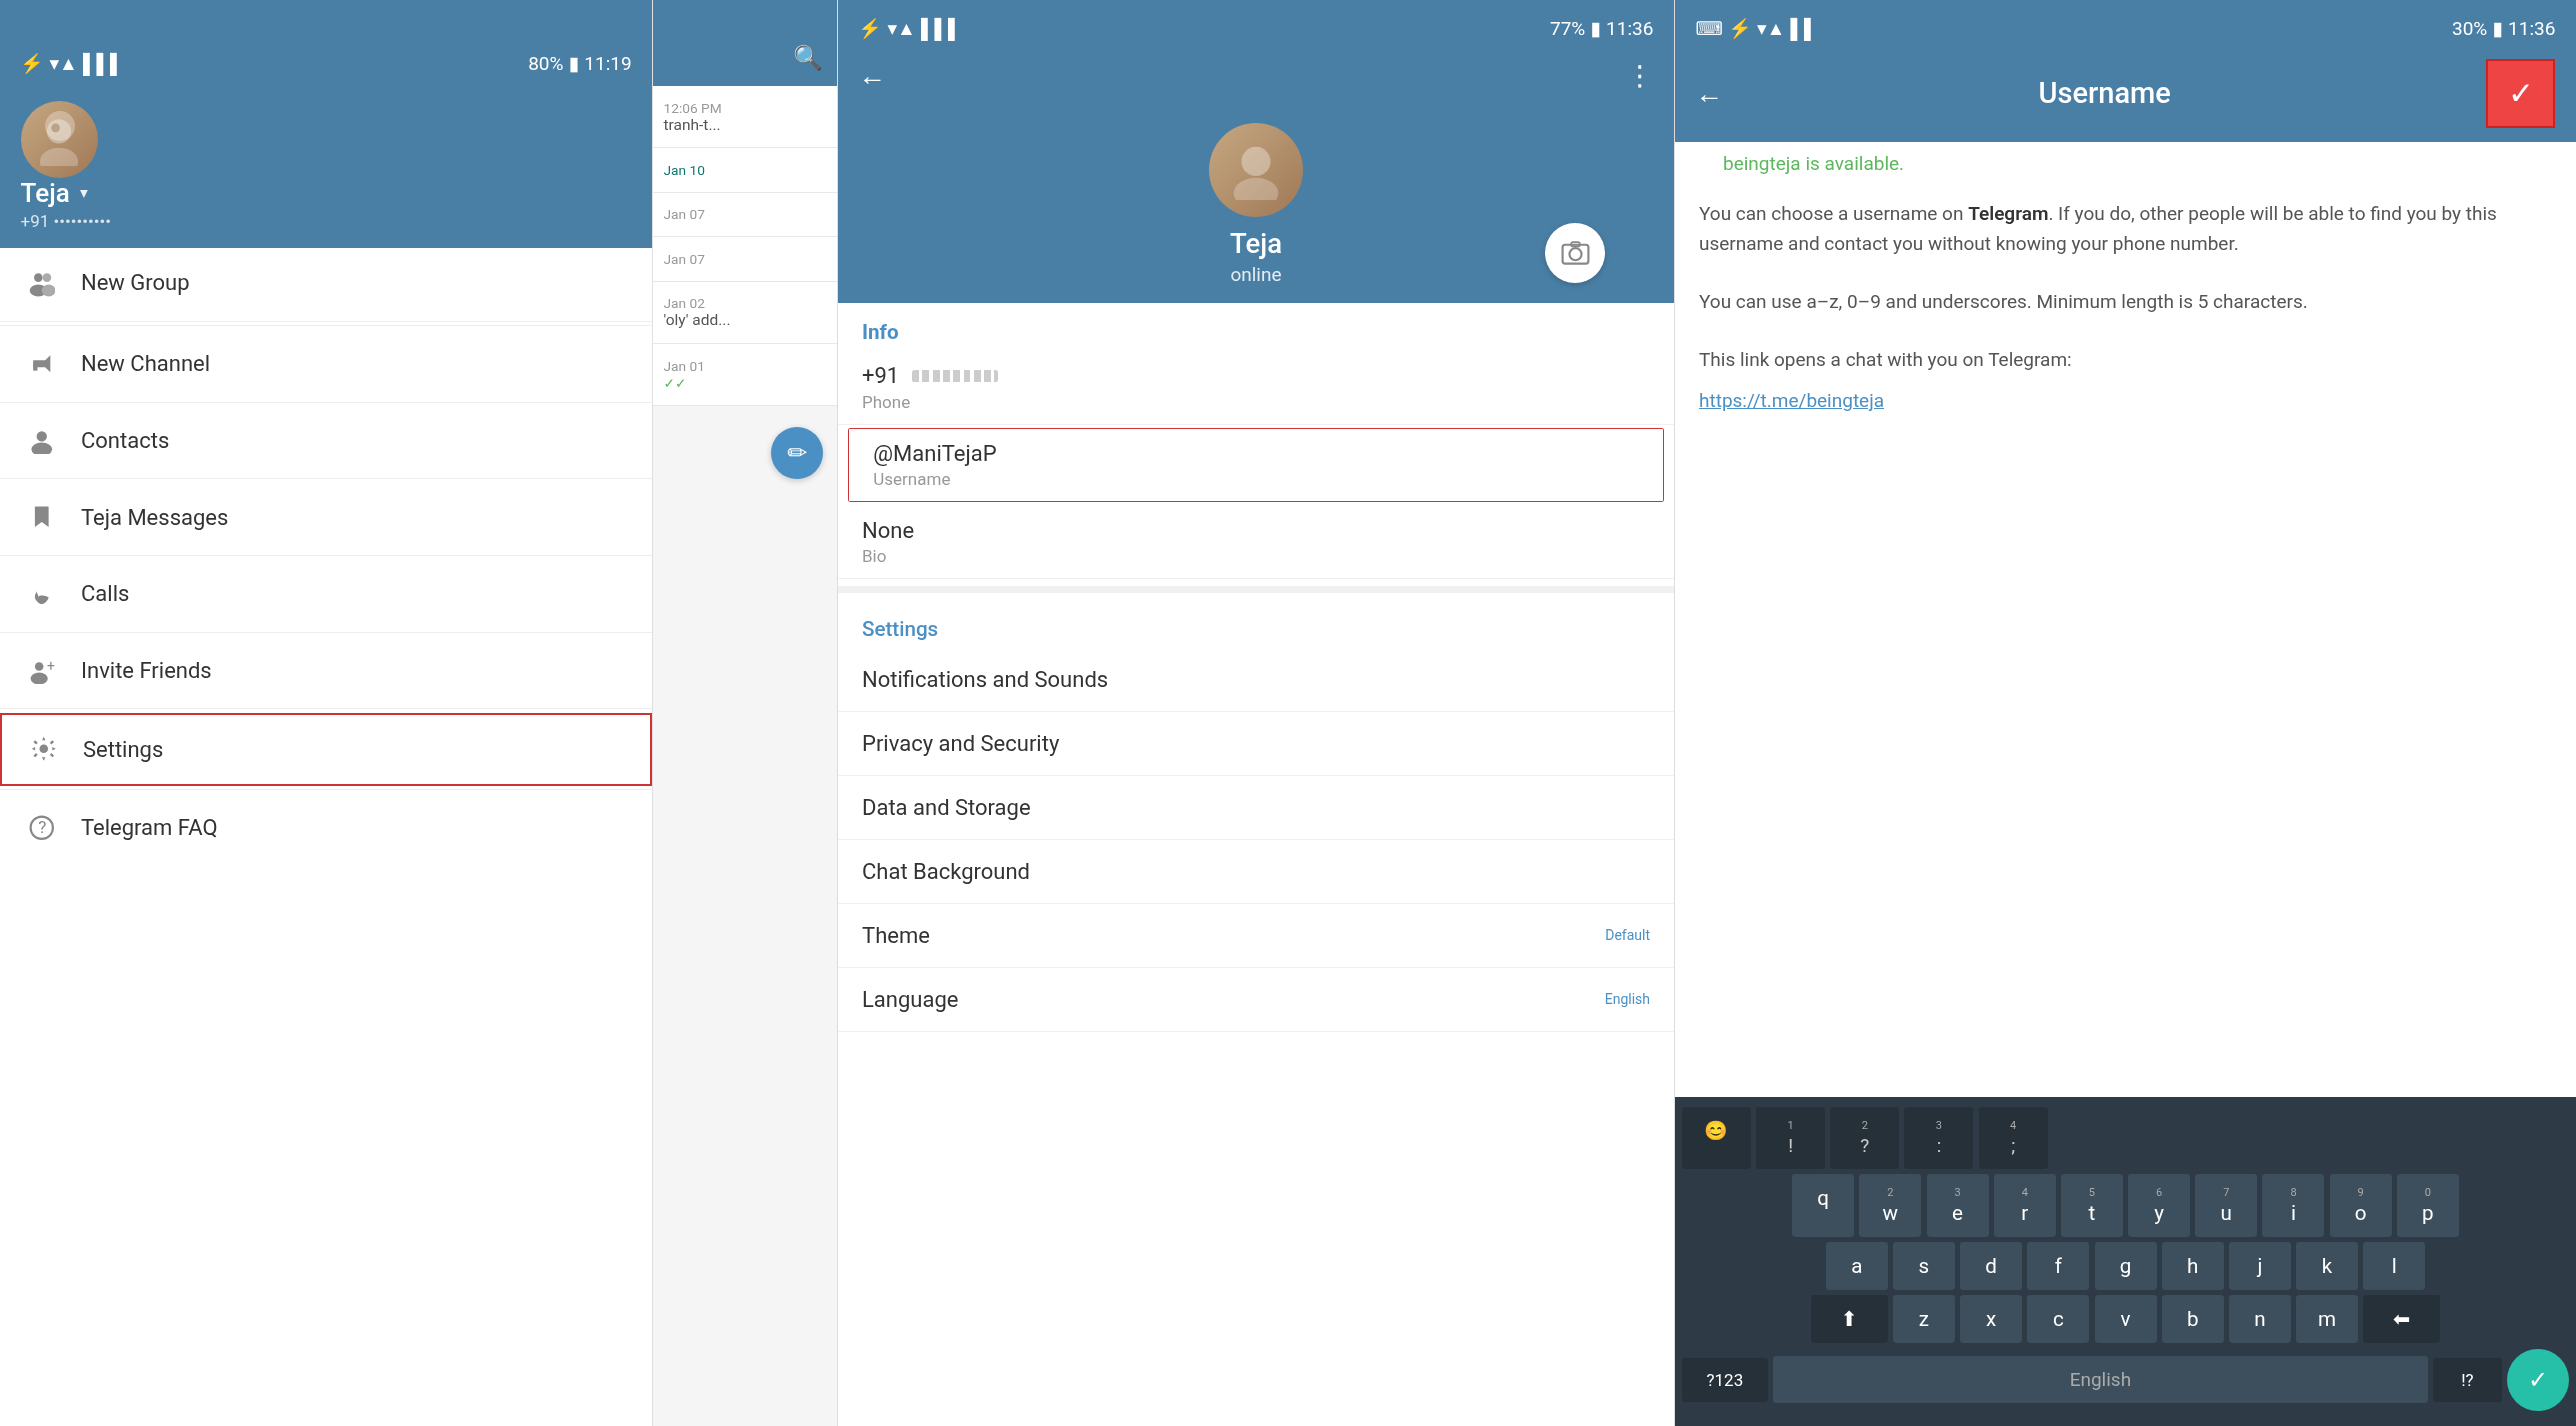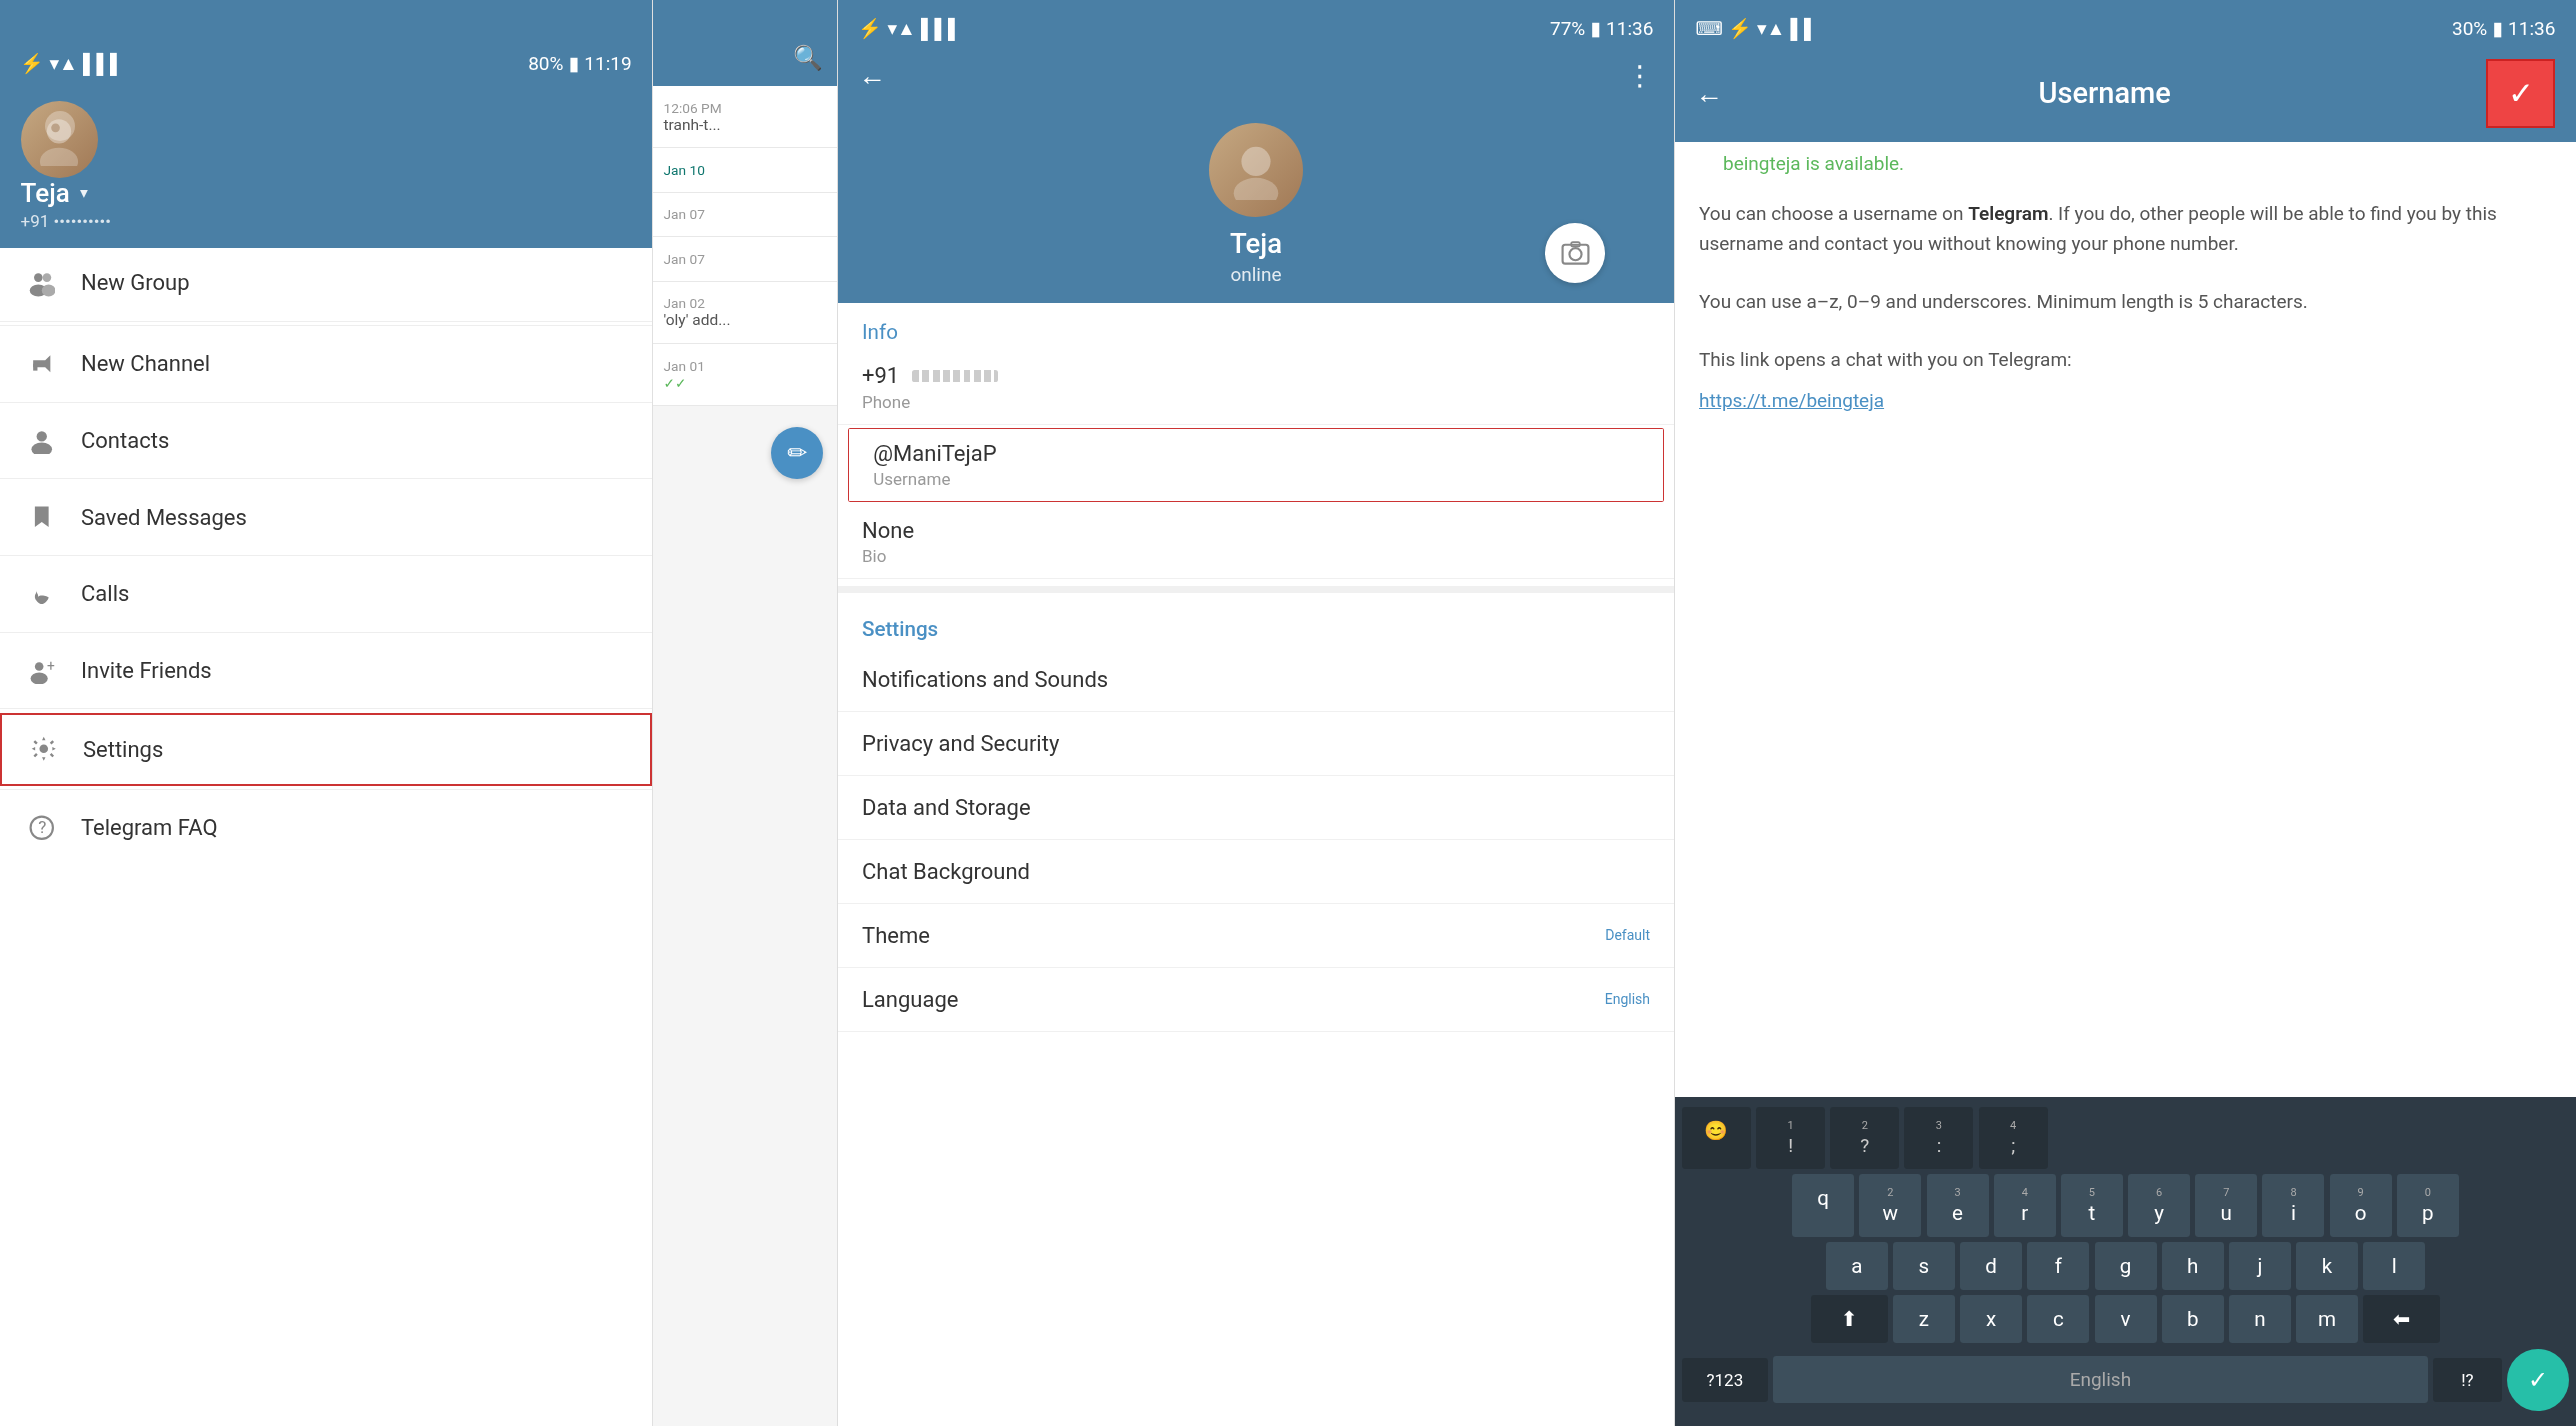--- a/index.html
+++ b/index.html
@@ -257,21 +257,21 @@
       cursor: pointer;
     }
 
     .info-section {
       padding: 0;
     }
 
     .info-label {
       color: #4a90c4;
       font-size: 20.6px;
-      font-weight: 400;
+      font-weight: 700;
       padding: 17px 24px 6.9px;
     }
 
     .info-row {
       padding: 12px 24px;
       border-bottom: 0.9px solid #f0f0f0;
     }
 
     .info-row.highlighted-box {
       border: 1.7px solid #cc3333;
@@ -606,21 +606,21 @@
         <span class="menu-label">Contacts</span>
       </div>
       <div class="divider"></div>
 
       <div class="menu-item">
         <div class="menu-icon">
           <svg width="27.5" height="27.5" viewBox="0 0 32 32">
               <path d="M8 4h16v24l-8-6-8 6V4z" fill="#888"></path>
             </svg>
         </div>
-        <span class="menu-label">Saved Messages</span>
+        <span class="menu-label">Teja Messages</span>
       </div>
       <div class="divider"></div>
 
       <div class="menu-item">
         <div class="menu-icon">
           <svg width="27.5" height="27.5" viewBox="0 0 32 32">
               <path d="M8 4c0 0 2 4 2 8s-2 4-2 8c0 3 5 8 8 8s8-5 8-8c0 0-4-2-8-2s-4 2-4 2c0-4-2-4-2-8C10 8 8 4 8 4z" fill="#888"></path>
             </svg>
         </div>
         <span class="menu-label">Calls</span>

